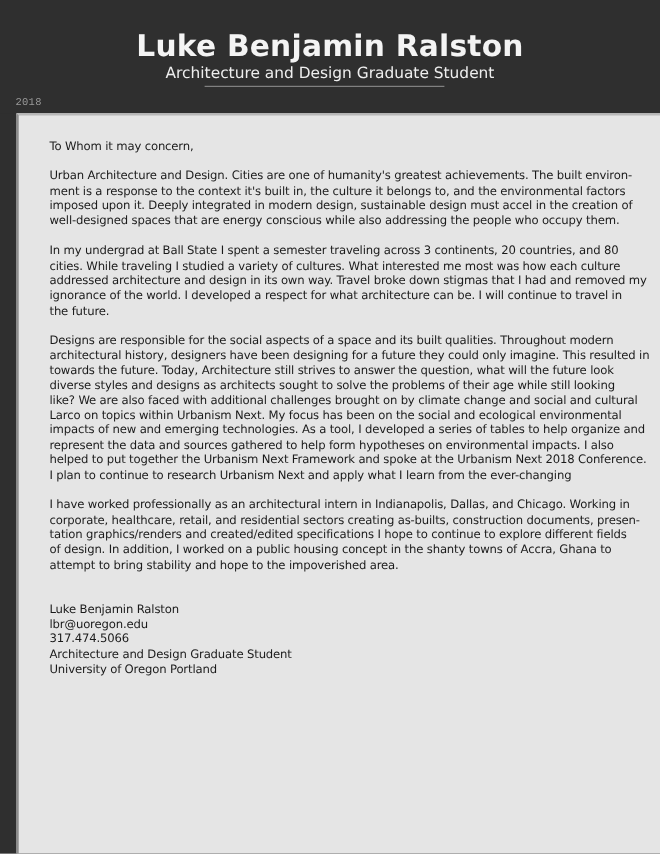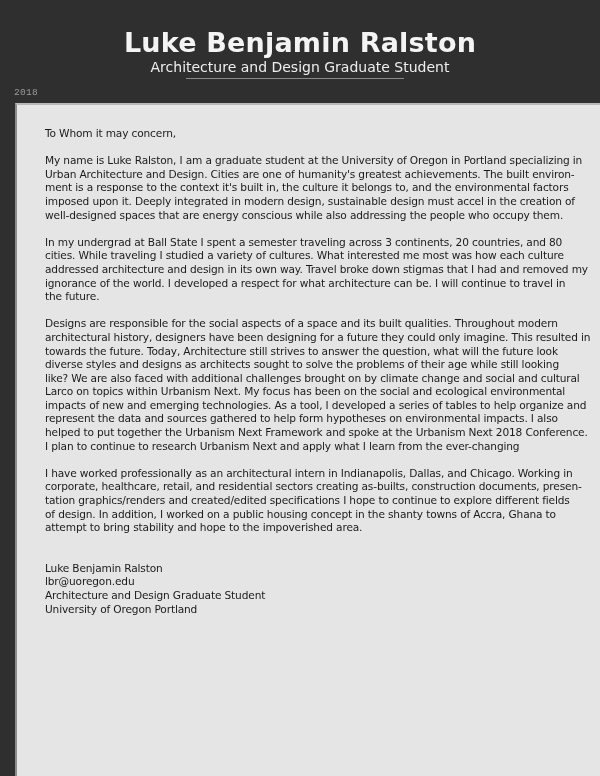--- a/index.html
+++ b/index.html
@@ -62,21 +62,20 @@
   <div class="year">2018</div>
 </div>
 
 <div class="page">
   <div class="letter">
     <p>
         <span class="line">To Whom it may concern,</span>
       </p>
 
     <p>
-      <span class="line">My name is Luke Ralston, I am a graduate student at the University of Oregon in Portland specializing in</span>
       <span class="line">Urban Architecture and Design. Cities are one of humanity's greatest achievements. The built environ-</span>
       <span class="line">ment is a response to the context it's built in, the culture it belongs to, and the environmental factors</span>
       <span class="line">imposed upon it. Deeply integrated in modern design, sustainable design must accel in the creation of</span>
       <span class="line">well-designed spaces that are energy conscious while also addressing the people who occupy them.</span>
     </p>
 
     <p>
       <span class="line">In my undergrad at Ball State I spent a semester traveling across 3 continents, 20 countries, and 80</span>
       <span class="line">cities. While traveling I studied a variety of cultures. What interested me most was how each culture</span>
       <span class="line">addressed architecture and design in its own way. Travel broke down stigmas that I had and removed my</span>
@@ -102,17 +101,18 @@
       <span class="line">corporate, healthcare, retail, and residential sectors creating as-builts, construction documents, presen-</span>
       <span class="line">tation graphics/renders and created/edited specifications I hope to continue to explore different fields</span>
       <span class="line">of design. In addition, I worked on a public housing concept in the shanty towns of Accra, Ghana to</span>
       <span class="line">attempt to bring stability and hope to the impoverished area.</span>
     </p>
 
 
     <div class="signature">
       <span class="line">Luke Benjamin Ralston</span>
       <span class="line">lbr@uoregon.edu</span>
+      <span class="line">317.474.5066</span>
       <span class="line">Architecture and Design Graduate Student</span>
       <span class="line">University of Oregon Portland</span>
     </div>
   </div>
 </div>
 
 </body></html>

